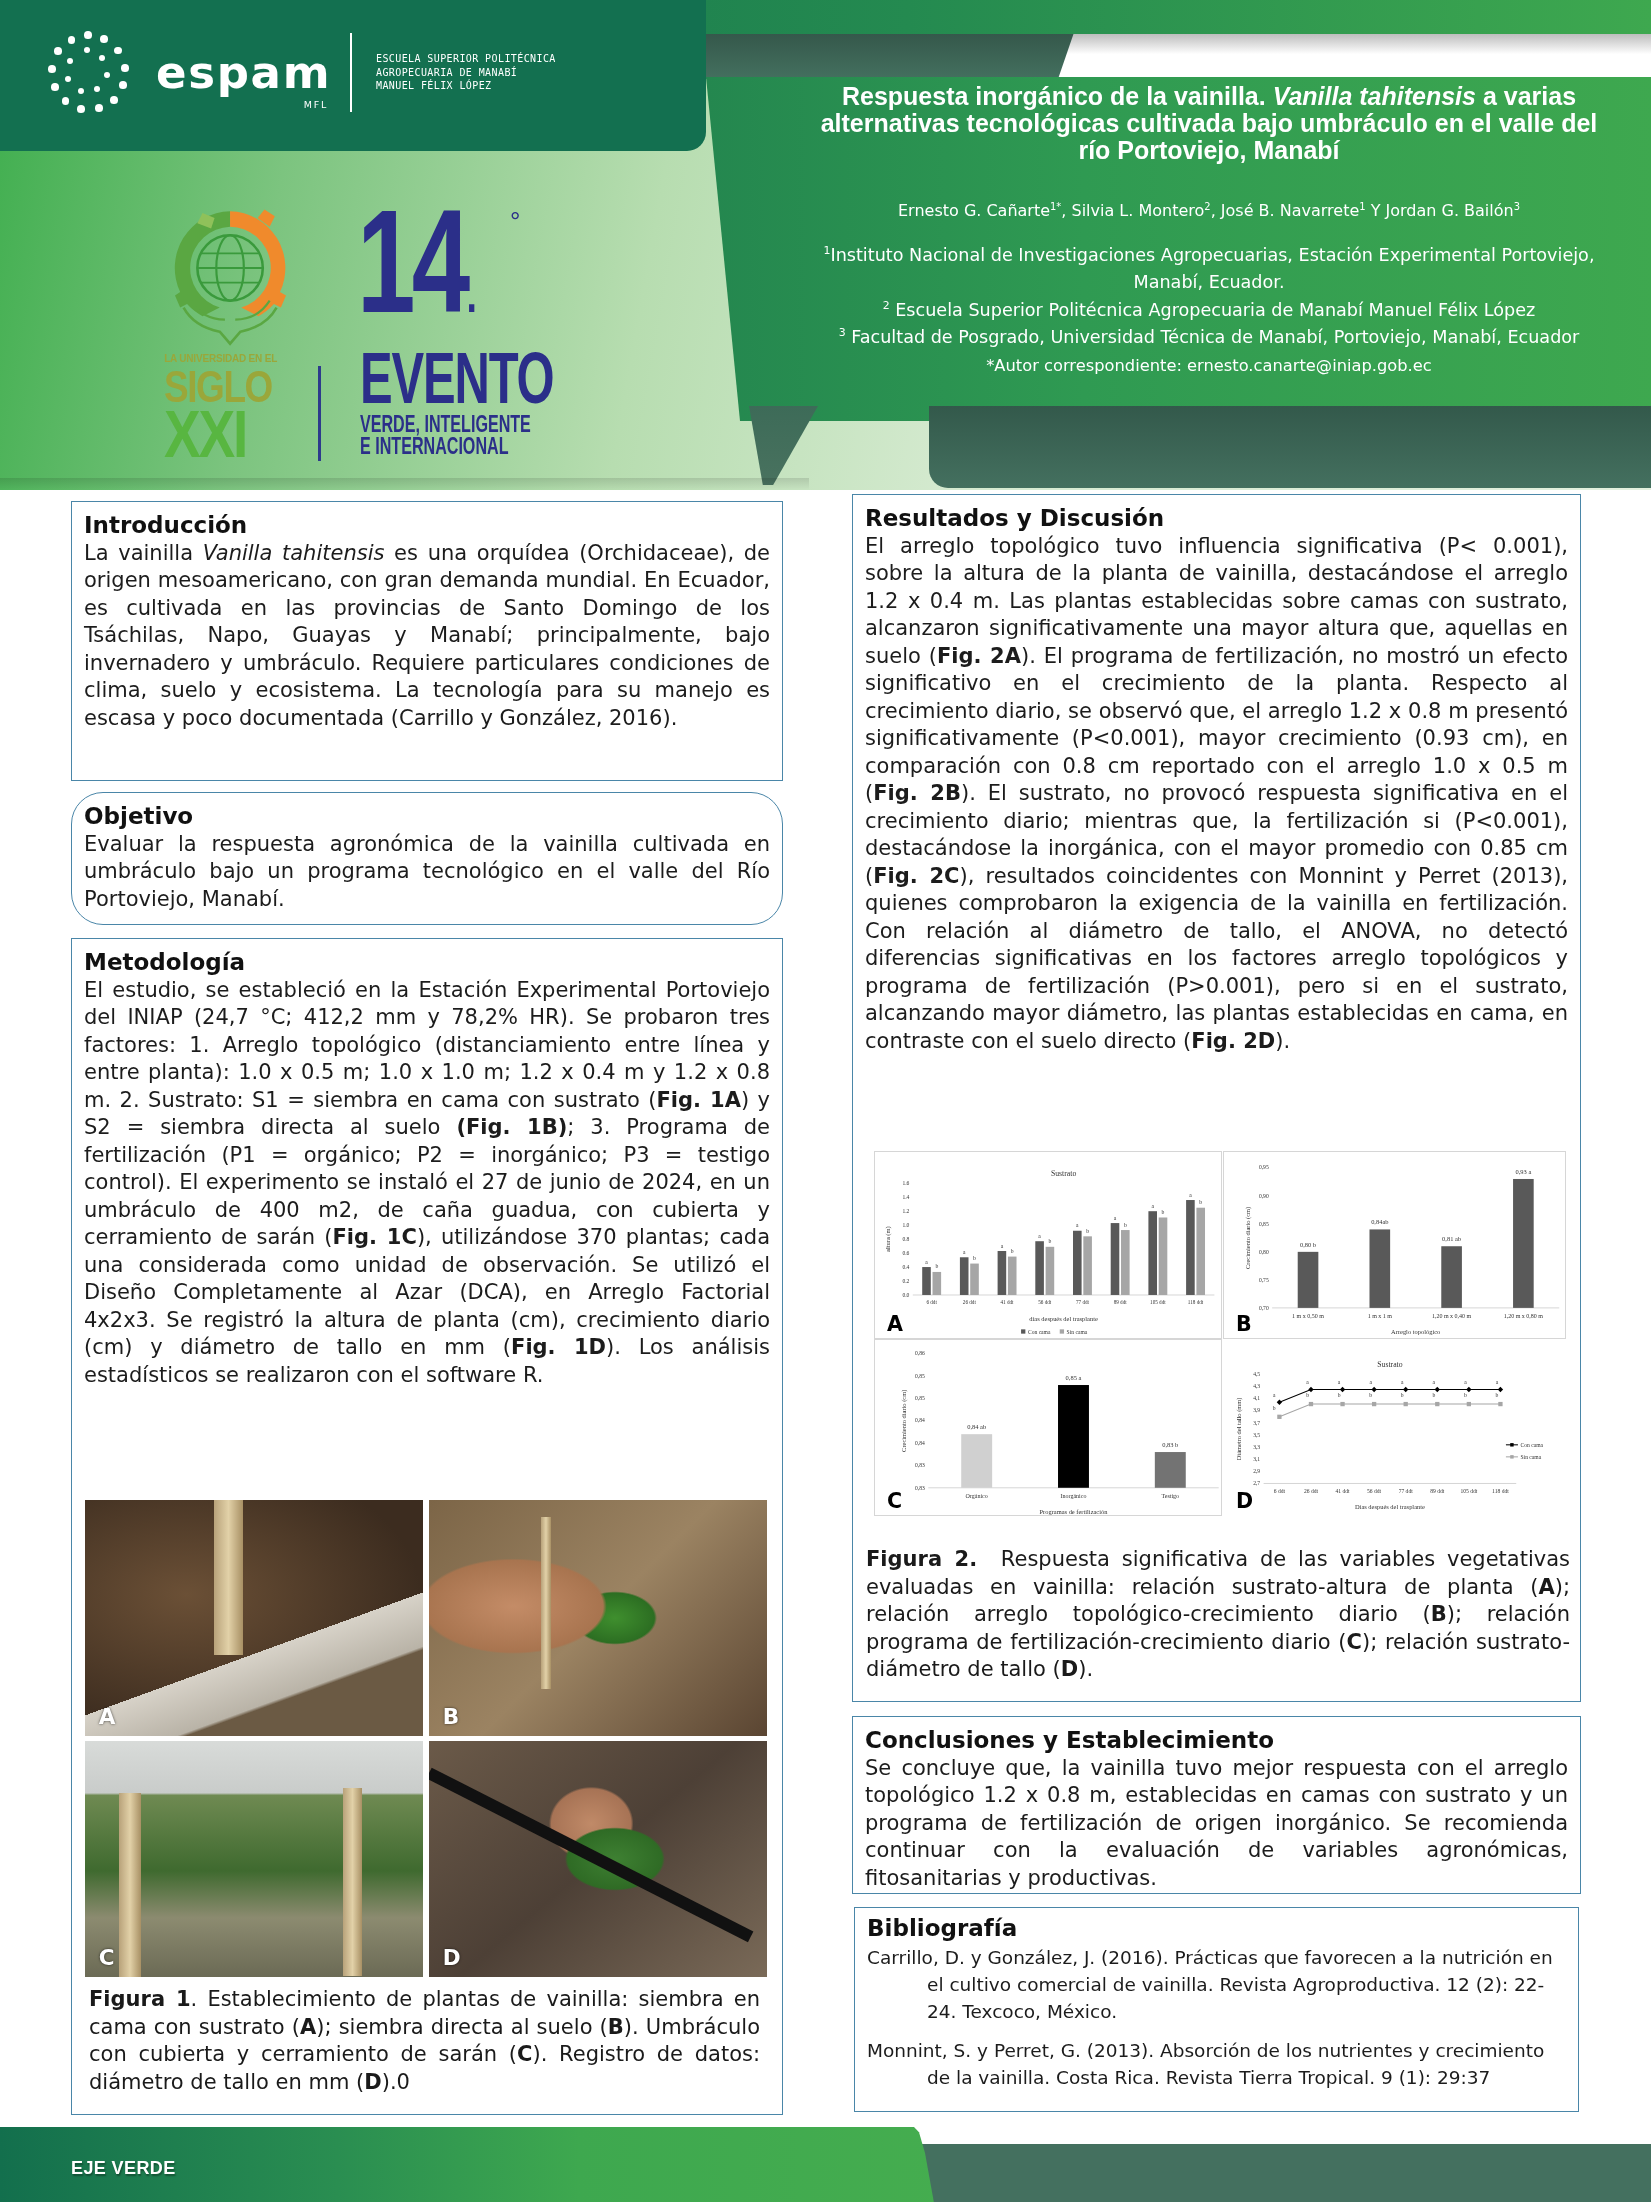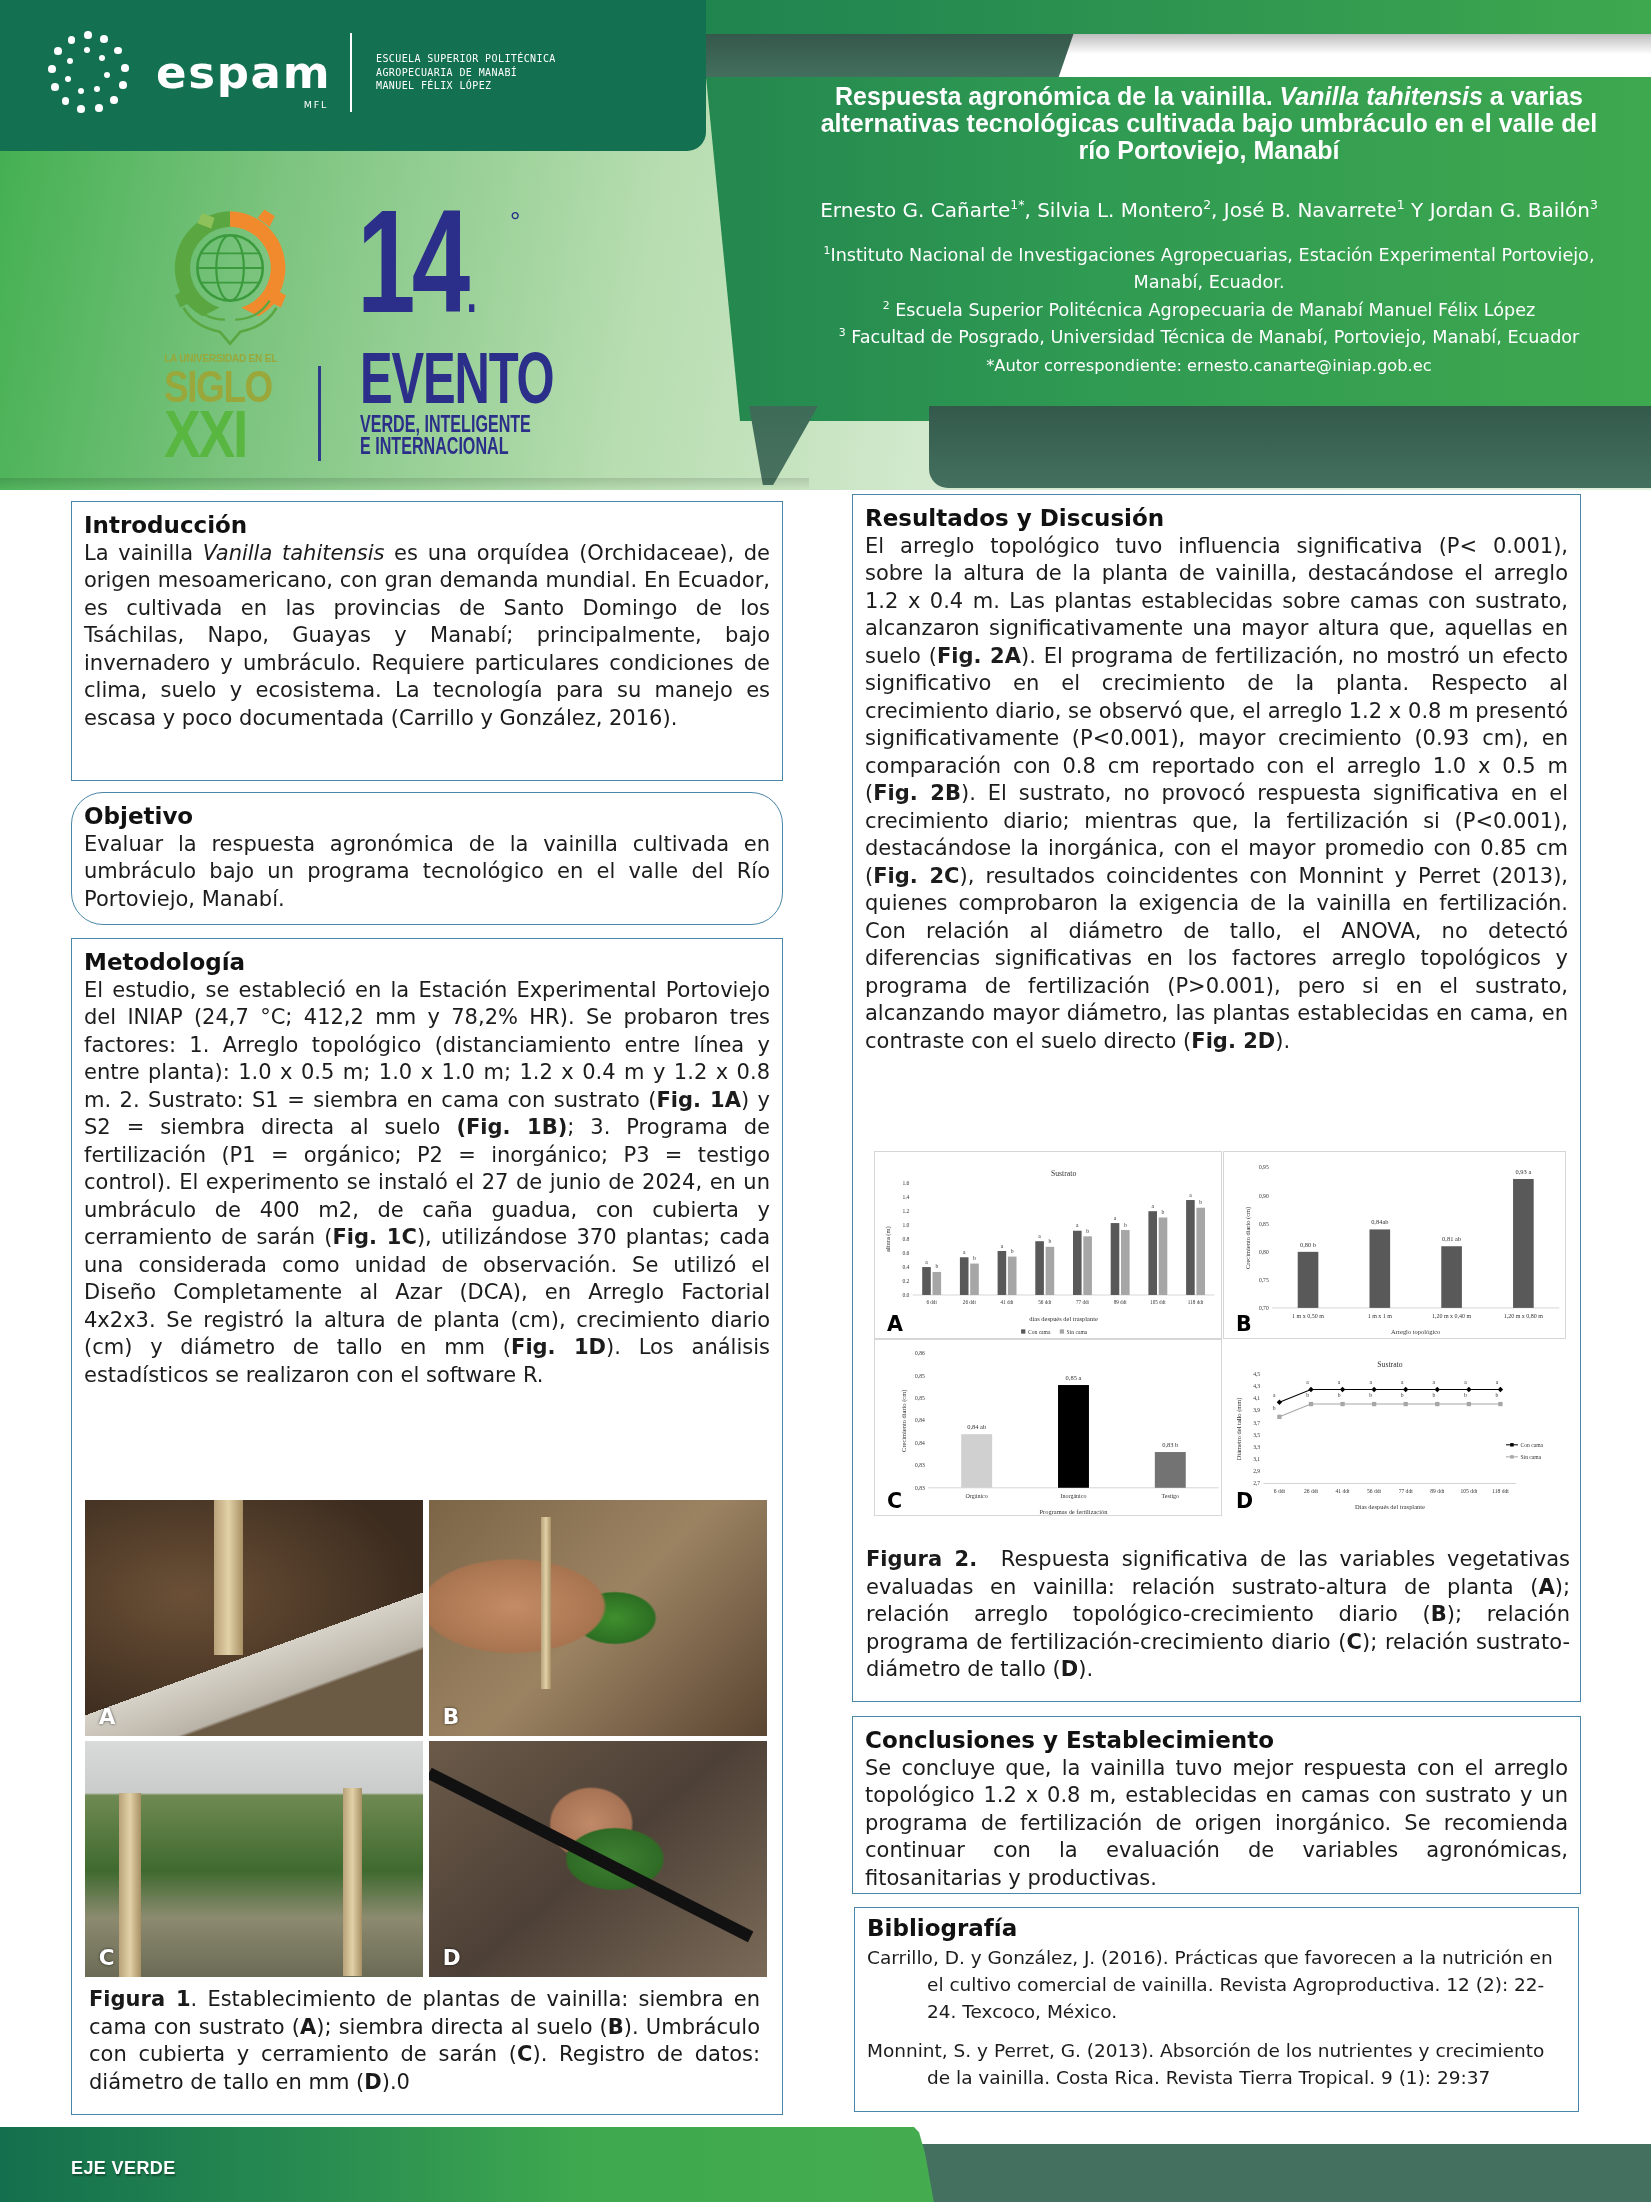--- a/index.html
+++ b/index.html
@@ -53,21 +53,21 @@
   .evt-deg { position: absolute; left: 351px; top: 34px; font-family: "Liberation Sans", sans-serif; font-size: 26px; color: #2b2f89; }
   .evt-evento { position: absolute; left: 201px; top: 170px; font-family: "Liberation Sans", sans-serif; font-weight: bold;
     font-size: 72px; color: #2b2f89; line-height: 1; transform: scaleX(0.68); transform-origin: left; letter-spacing: -1.7px; }
   .evt-sub { position: absolute; left: 201px; top: 241px; font-family: "Liberation Sans", sans-serif; font-weight: bold;
     font-size: 23px; color: #2b2f89; line-height: 22.4px; transform: scaleX(0.7); transform-origin: left; white-space: nowrap; }
 
   
   .title-block { position: absolute; left: 779px; top: 83px; width: 860px; color: #fff; text-align: center; }
   .title { font-family: "Liberation Sans", sans-serif; font-weight: bold; font-size: 25px; line-height: 27px; padding: 0 26px; }
   .title i { font-style: italic; }
-  .authors { margin-top: 33px; font-family: "DejaVu Sans", sans-serif; font-size: 20px; line-height: 27.5px; padding: 0 19px; }
+  .authors { margin-top: 33px; font-family: "DejaVu Sans", sans-serif; font-size: 16px; line-height: 27.5px; padding: 0 19px; }
   .affils { margin-top: 17px; font-family: "DejaVu Sans", sans-serif; font-size: 17.6px; line-height: 27.5px; }
   .affils .corr { font-size: 16.3px; }
   sup { font-size: 0.62em; vertical-align: super; line-height: 0; }
 
   
   .box { position: absolute; border: 1.7px solid #4a86a8; background: #fff; padding: 10.3px 12px 8.6px 12px; }
   .box h2 { font-family: "DejaVu Sans", sans-serif; font-weight: bold; font-size: 23px; line-height: 27.5px; color: #111; }
   .box p { font-family: "DejaVu Sans", sans-serif; font-size: 21px; line-height: 27.5px; text-align: justify; color: #1c1c1c; }
   .box p b { font-weight: bold; }
 
@@ -196,21 +196,21 @@
     <div class="evt-14"><span>14</span><span style="font-size:52px">.</span></div>
     <div class="evt-deg">°</div>
     <div class="evt-evento">EVENTO</div>
     <div class="evt-sub">
       <div>VERDE, INTELIGENTE</div>
       <div>E INTERNACIONAL</div>
     </div>
   </div>
 
   <div class="title-block">
-    <h1 class="title"><span>Respuesta agronómica de la vainilla. </span><i>Vanilla tahitensis</i><span> a varias alternativas tecnológicas cultivada bajo umbráculo en el valle del río Portoviejo, Manabí</span></h1>
+    <h1 class="title"><span>Respuesta inorgánico de la vainilla. </span><i>Vanilla tahitensis</i><span> a varias alternativas tecnológicas cultivada bajo umbráculo en el valle del río Portoviejo, Manabí</span></h1>
     <div class="authors">
       <span>Ernesto G. Cañarte</span><sup>1*</sup><span>, </span><span>Silvia L. Montero</span><sup>2</sup><span>, </span><span>José B. Navarrete</span><sup>1</sup><span> Y </span><span>Jordan G. Bailón</span><sup>3</sup>
     </div>
     <div class="affils">
       <div style="padding:0 43px"><sup>1</sup><span>Instituto Nacional de Investigaciones Agropecuarias, Estación Experimental Portoviejo, Manabí, Ecuador.</span></div>
       <div><sup>2</sup><span> Escuela Superior Politécnica Agropecuaria de Manabí Manuel Félix López</span></div>
       <div style="margin:0 -10.3px;white-space:nowrap"><sup>3</sup><span> Facultad de Posgrado, Universidad Técnica de Manabí, Portoviejo, Manabí, Ecuador</span></div>
       <div class="corr">*Autor correspondiente: ernesto.canarte@iniap.gob.ec</div>
     </div>
   </div>

